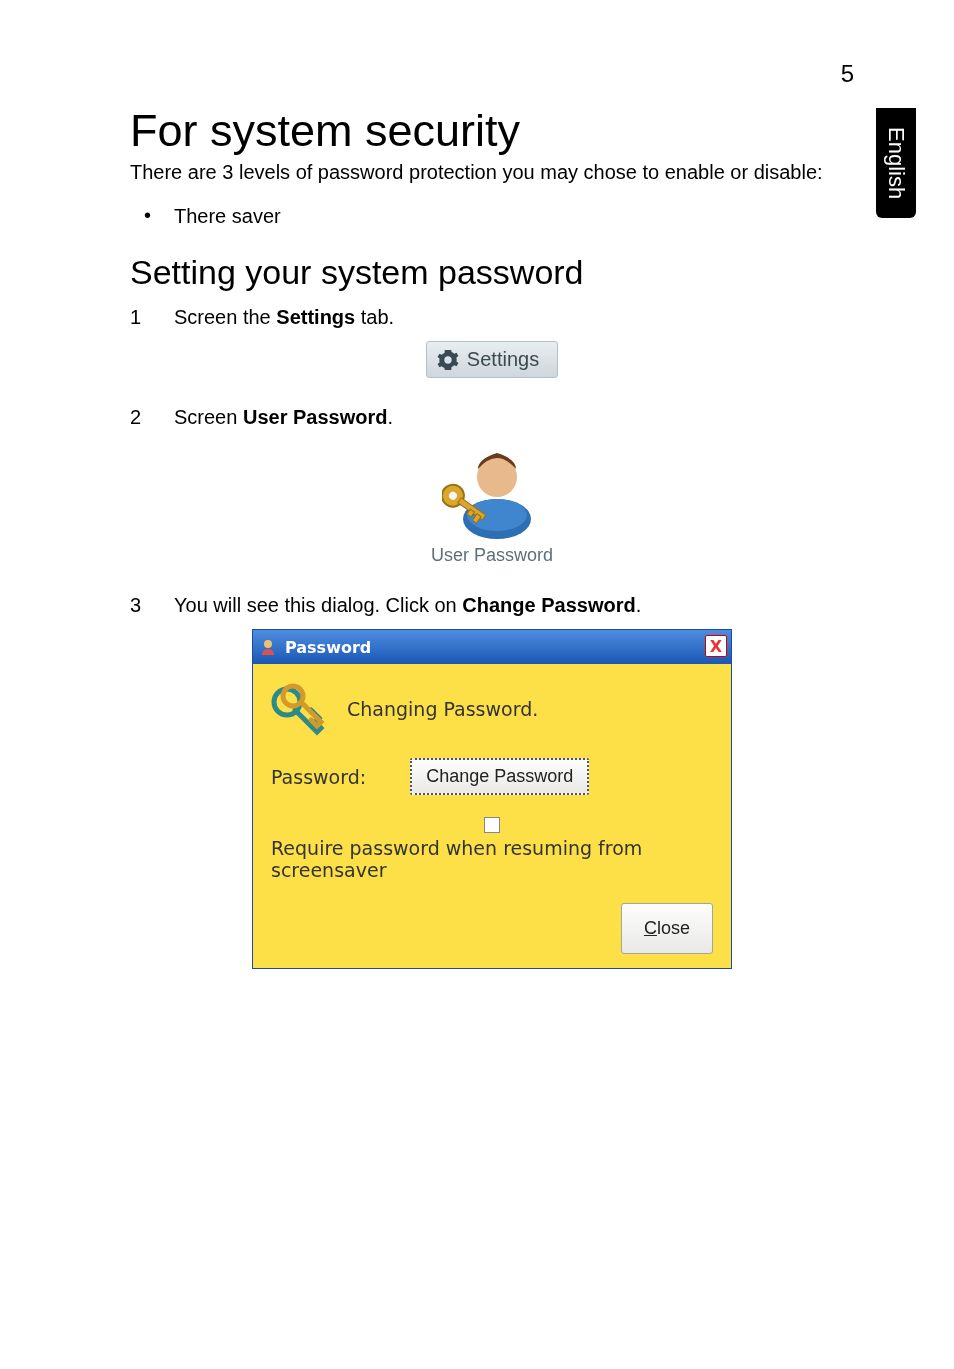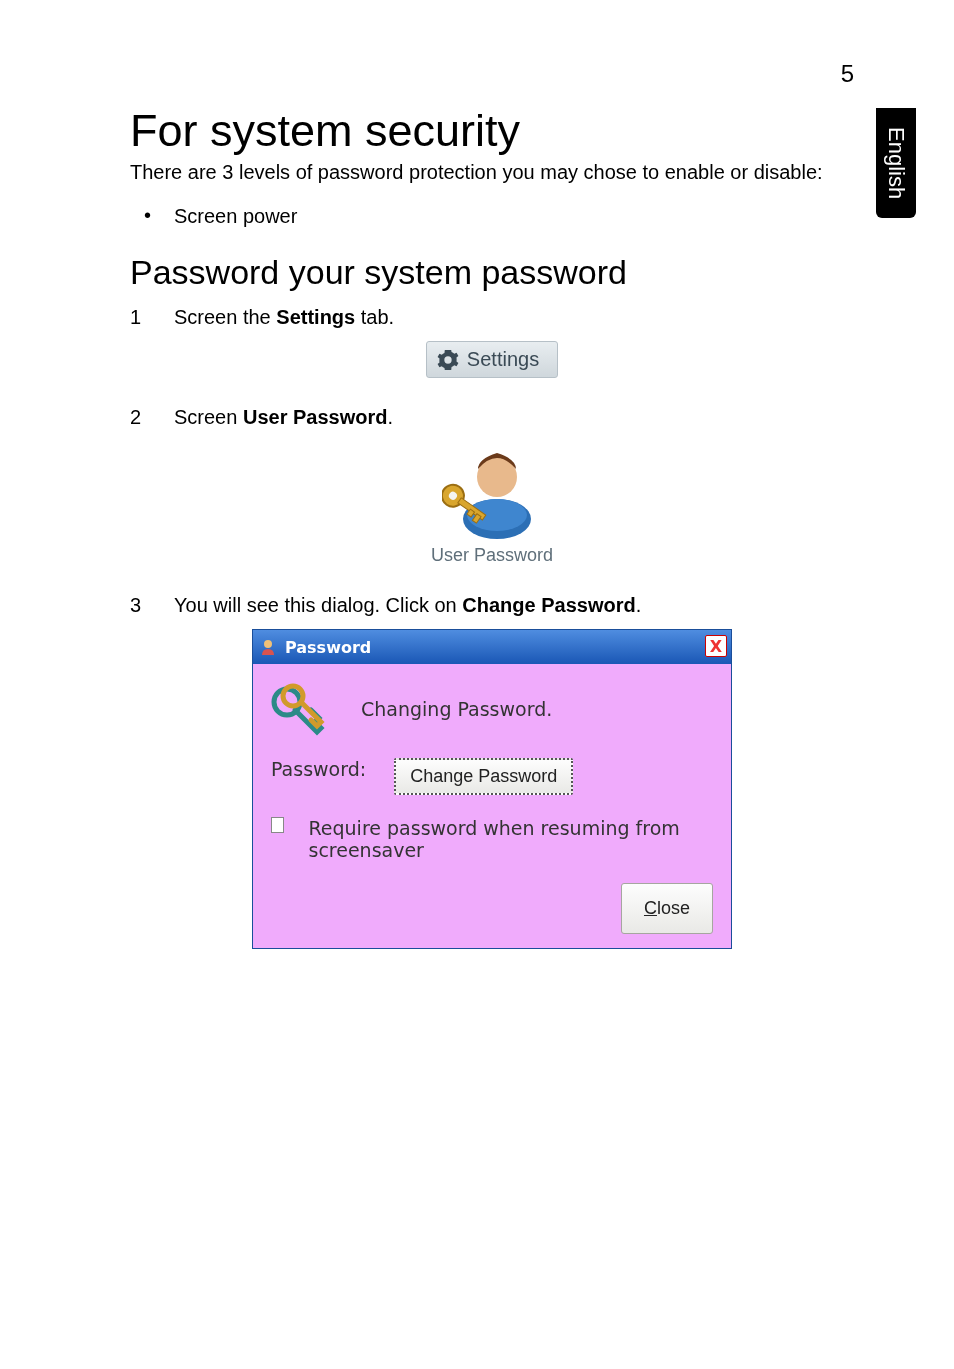--- a/index.html
+++ b/index.html
@@ -22,54 +22,54 @@
   
   .settings-pill { display: inline-flex; align-items: center; background: linear-gradient(#e8edf0, #cfd7dc); border: 1px solid #b6c0c7; border-radius: 3px; padding: 6px 18px 6px 10px; font-size: 20px; color: #3a4a55; gap: 8px; }
   .gear-svg { width: 22px; height: 22px; }
 
   
   .userpw-block { display: flex; flex-direction: column; align-items: center; }
   .userpw-icon { width: 100px; height: 100px; position: relative; }
   .userpw-label { font-size: 18px; color: #5f6f7a; margin-top: 4px; }
 
   
-  .dialog { width: 480px; border: 1px solid #1a4e9a; background: #f0abfc; font-family: "DejaVu Sans", Arial, sans-serif; }
+  .dialog { width: 480px; border: 1px solid #1a4e9a; background: #fde047; font-family: "DejaVu Sans", Arial, sans-serif; }
   .dialog-titlebar { height: 34px; background: linear-gradient(#4f8de0, #1a57b5); display: flex; align-items: center; padding: 0 6px; color: #fff; font-size: 16px; font-weight: 700; position: relative; }
   .title-icon { width: 18px; height: 18px; margin-right: 8px; }
   .title-close { position: absolute; right: 4px; top: 5px; width: 22px; height: 22px; background: #fff; border: 1px solid #c00; display: flex; align-items: center; justify-content: center; color: #e33; font-weight: 900; font-size: 16px; border-radius: 2px; cursor: pointer; }
   .dialog-body { padding: 18px 18px 14px 18px; }
-  .body-row1 { display: flex; align-items: center; gap: 36px; margin-bottom: 22px; }
+  .body-row1 { display: flex; align-items: center; gap: 22px; margin-bottom: 22px; }
   .key-icon { width: 54px; height: 54px; }
-  .body-row2 { display: flex; align-items: flex-start; gap: 28px; margin-bottom: 22px; }
+  .body-row2 { display: flex; align-items: center; gap: 44px; margin-bottom: 22px; }
   .pw-label { font-size: 19px; color: #333; }
   .change-btn { border: 2px dotted #555; background: linear-gradient(#fdfdfd, #e9e9e6); padding: 6px 14px; font-size: 18px; color: #222; border-radius: 2px; cursor: pointer; }
-  .check-row { display: flex; gap: 24px; font-size: 19px; color: #333; margin-bottom: 22px; }
+  .check-row { display: flex; align-items: center; gap: 4px; font-size: 19px; color: #333; margin-bottom: 22px; flex-direction: column; }
   .chk { width: 16px; height: 16px; border: 1px solid #888; background: #fff; }
   .close-row { display: flex; justify-content: flex-end; }
   .close-btn { border: 1px solid #a6a6a0; background: linear-gradient(#fdfdfd, #e9e9e6); padding: 14px 22px; font-size: 18px; color: #222; border-radius: 3px; cursor: pointer; }
   .close-btn .u { text-decoration: underline; }
   .dialog-text { font-size: 19px; color: #333; }
 </style>
 </head>
 <body>
 
 <div class="page">
   <div class="page-number">5</div>
   <div class="side-tab">English</div>
 
   <h1 class="h1">For system security</h1>
 
 
   <p class="para2">There are 3 levels of password protection you may chose to enable or disable:</p>
 
   <ul class="bullets">
-    <li>Screen power</li>
+    <li>There saver</li>
   </ul>
 
-  <h2 class="h2">Password your system password</h2>
+  <h2 class="h2">Setting your system password</h2>
 
   <div class="step">
     <div class="step-num">1</div>
     <div class="step-text">
       <span>Screen the </span><b>Settings</b><span> tab.</span>
     </div>
   </div>
 
   <div class="img-center">
     <div class="settings-pill">

